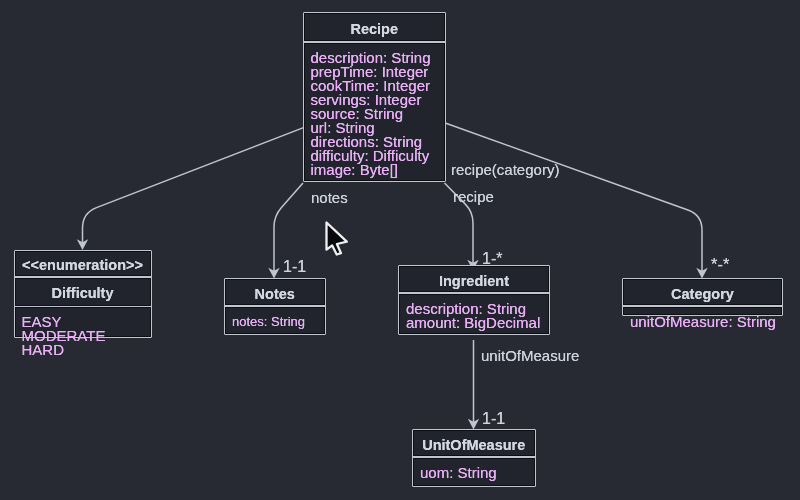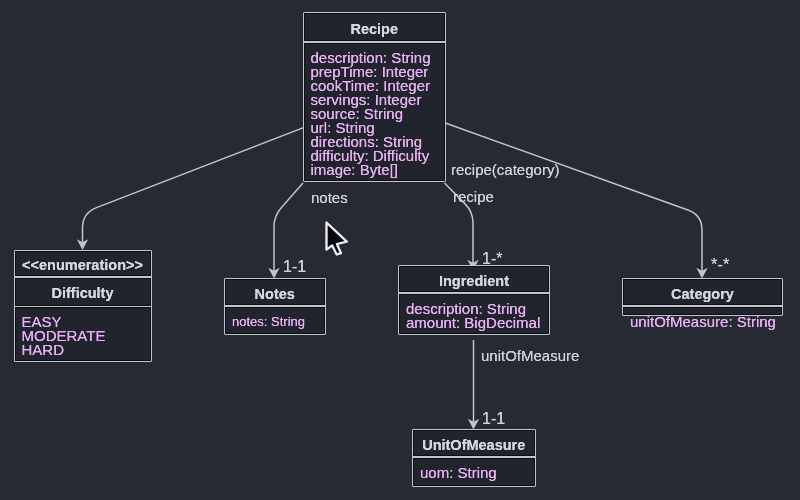--- a/index.html
+++ b/index.html
@@ -48,21 +48,21 @@
           <div>prepTime: Integer</div>
           <div>cookTime: Integer</div>
           <div>servings: Integer</div>
           <div>source: String</div>
           <div>url: String</div>
           <div>directions: String</div>
           <div>difficulty: Difficulty</div>
           <div>image: Byte[]</div>
         </div>
       </div>
-      <div class="node" style="left: 13.5px; top: 249.5px; width: 138px; height: 112px;">
+      <div class="node" style="left: 13.5px; top: 249.5px; width: 138px; height: 88px;">
         <div class="cell hdr" style="height: 25.5px; font-size: 14.5px;">&lt;&lt;enumeration&gt;&gt;</div>
         <div class="sep"></div>
         <div class="cell hdr" style="height: 28px; font-size: 14.5px;">Difficulty</div>
         <div class="sep"></div>
         <div class="cell body" style="font-size: 15px; line-height: 14.1px;">
           <div>EASY</div>
           <div>MODERATE</div>
           <div>HARD</div>
         </div>
       </div>

